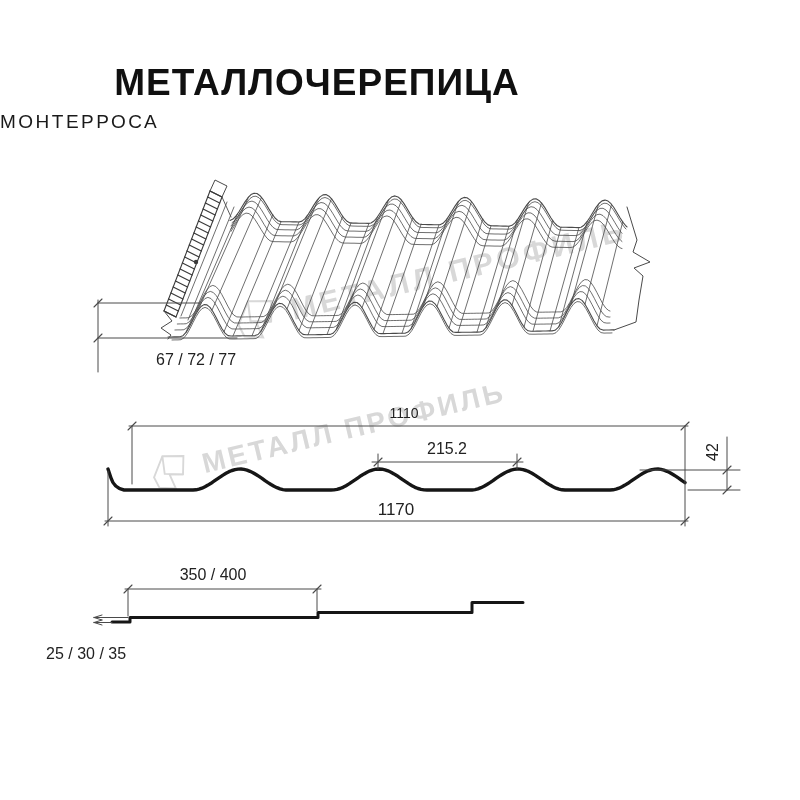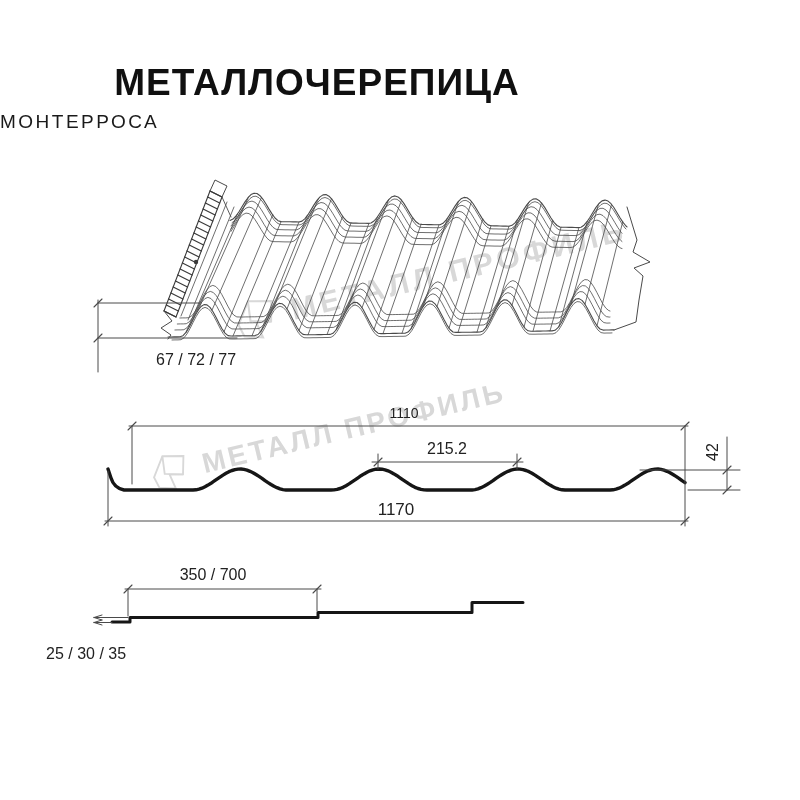--- a/index.html
+++ b/index.html
@@ -178,15 +178,15 @@
         <path d="M94,622.5 L102,620" fill="none" stroke="#4a4a4a" stroke-width="1" stroke-linejoin="round" stroke-linecap="round"></path>
         <path d="M94,622.5 L102,625" fill="none" stroke="#4a4a4a" stroke-width="1" stroke-linejoin="round" stroke-linecap="round"></path>
       </g>
   </svg>
 
   <span class="dim dim-677277">67 / 72 / 77</span>
   <span class="dim center dim-1110">1110</span>
   <span class="dim center dim-2775">215.2</span>
   <span class="dim dim-42">42</span>
   <span class="dim center dim-1170">1170</span>
-  <span class="dim center dim-350400">350 / 700</span>
+  <span class="dim center dim-350400">350 / 400</span>
   <span class="dim dim-253035">25 / 30 / 35</span>
 </div>
 
 </body></html>

